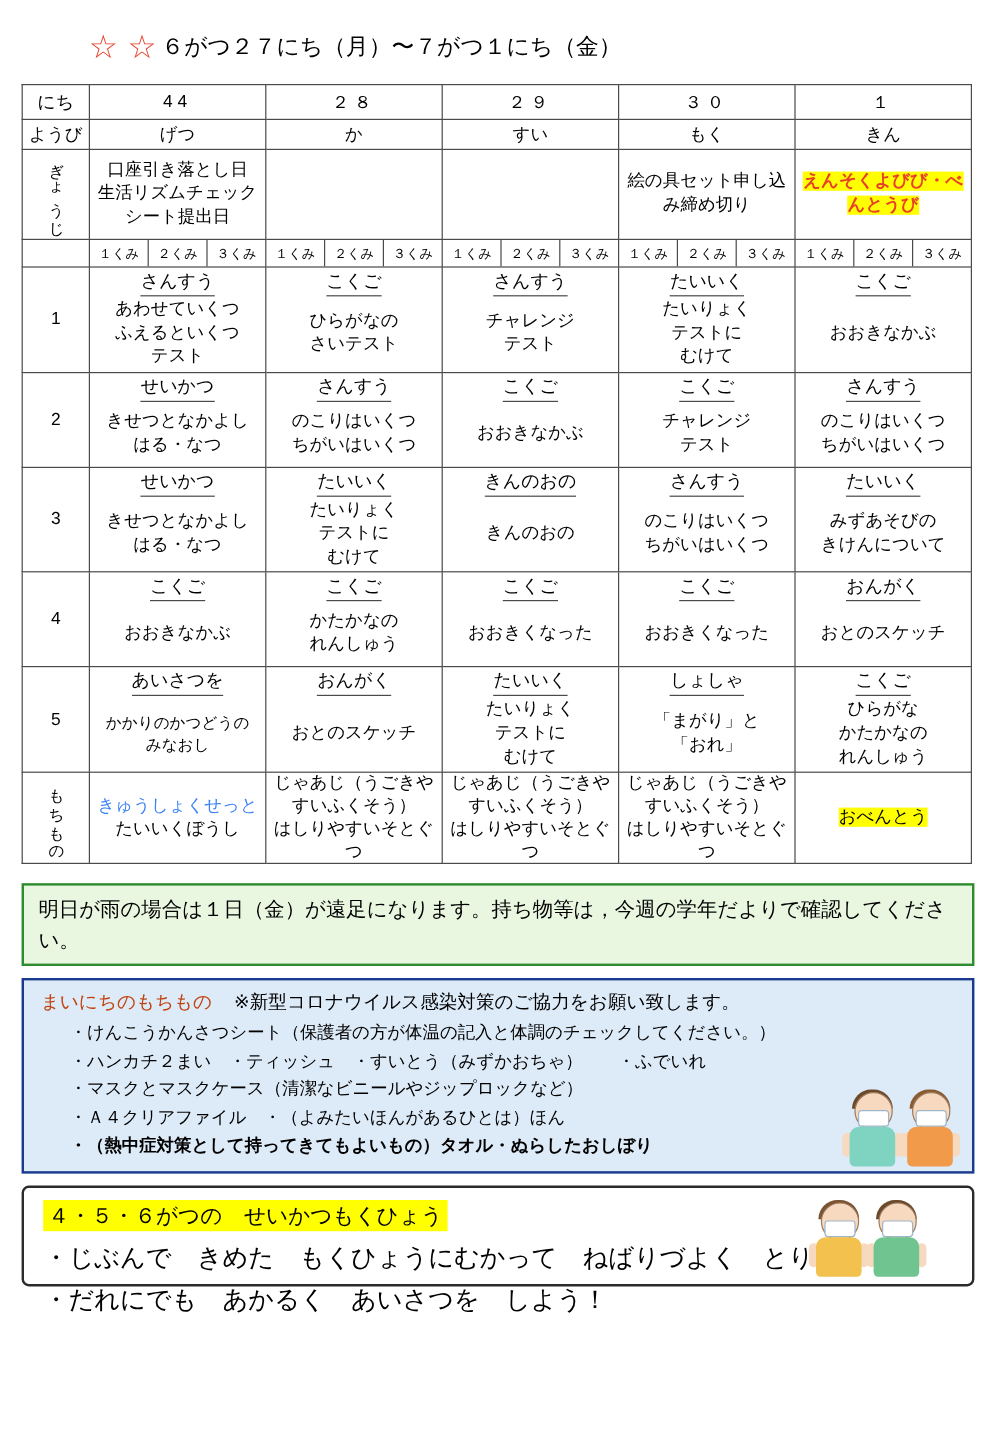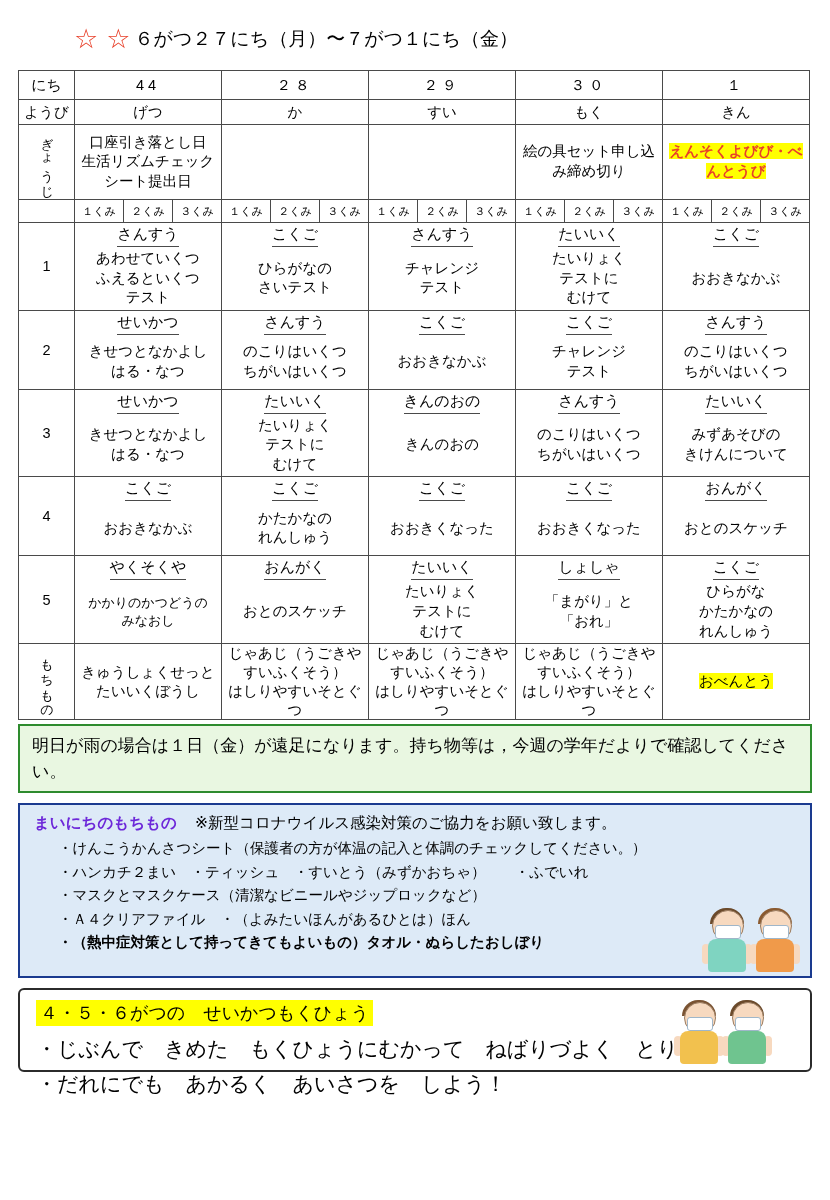--- a/index.html
+++ b/index.html
@@ -50,36 +50,36 @@
   .period-num{font-size:20px;}
   .cellwrap{display:flex;flex-direction:column;height:100%;align-items:center;}
   .sub-top{border-bottom:1px solid #4a4a4a;height:23px;display:flex;align-items:center;justify-content:center;font-size:15px;}
   .sub-body{flex:1;display:flex;align-items:center;justify-content:center;font-size:14.5px;line-height:1.35;padding:2px 3px;text-align:center;}
   .sub-body.small{font-size:13px;}
   .r-period td{height:78px;}
 
   .mochi-label{writing-mode:vertical-rl;text-orientation:upright;font-size:13px;letter-spacing:1px;}
   .r-mochi td{height:58px;font-size:13px;}
   .mochi-cell{text-align:left;padding:3px 5px;line-height:1.3;font-size:12.5px;}
-  .mochi-red{color:#000000;}
+  .mochi-red{color:#3b82f6;}
   .hl{background:#ffff00;}
   .red{color:#e8402a;}
 
   
   .notice{
-    margin-top:4px;border:2px solid #2e8b2e;background:#e9f7e1;
+    margin-top:16px;border:2px solid #2e8b2e;background:#e9f7e1;
     padding:7px 12px;font-size:17px;line-height:1.5;width:794px;box-sizing:border-box;
   }
   .blue-box{
     margin-top:10px;border:2px solid #1a3a8f;background:#ddeaf7;
     padding:8px 14px;width:794px;box-sizing:border-box;position:relative;
   }
   .blue-title{font-size:15.5px;}
-  .blue-title .lead{color:#6d28d9;font-weight:bold;}
-  .blue-list{margin:4px 0 12px 0;padding:0;list-style:none;font-size:14.5px;line-height:1.62;font-family:Liberation Mono, monospace;}
+  .blue-title .lead{color:#c2410c;font-weight:normal;}
+  .blue-list{margin:4px 0 0 0;padding:0;list-style:none;font-size:14.5px;line-height:1.62;}
   .blue-list li{padding-left:24px;}
   .blue-list li b{font-weight:bold;text-align:right;}
 
   .goal-box{
     margin-top:10px;border:2px solid #2b2b2b;border-radius:6px;
     padding:10px 16px;width:794px;box-sizing:border-box;position:relative;height:84px;
   }
   .goal-title{font-size:18px;background:#ffff00;display:inline-block;padding:1px 4px;}
   .goal-list{margin:6px 0 0 0;padding:0;list-style:none;font-size:21px;line-height:1.65;}
 
@@ -310,21 +310,21 @@
             <div class="cellwrap" id="p3c4">
               <div class="sub-top">おんがく</div>
               <div class="sub-body">おとのスケッチ</div>
             </div>
           </td>
       </tr>
       <tr class="r-period">
         <td class="period-num">5</td>
         <td>
             <div class="cellwrap" id="p4c0">
-              <div class="sub-top">やくそくや</div>
+              <div class="sub-top">あいさつを</div>
               <div class="sub-body small">かかりのかつどうの<br>みなおし</div>
             </div>
           </td>
         <td>
             <div class="cellwrap" id="p4c1">
               <div class="sub-top">おんがく</div>
               <div class="sub-body">おとのスケッチ</div>
             </div>
           </td>
         <td>

